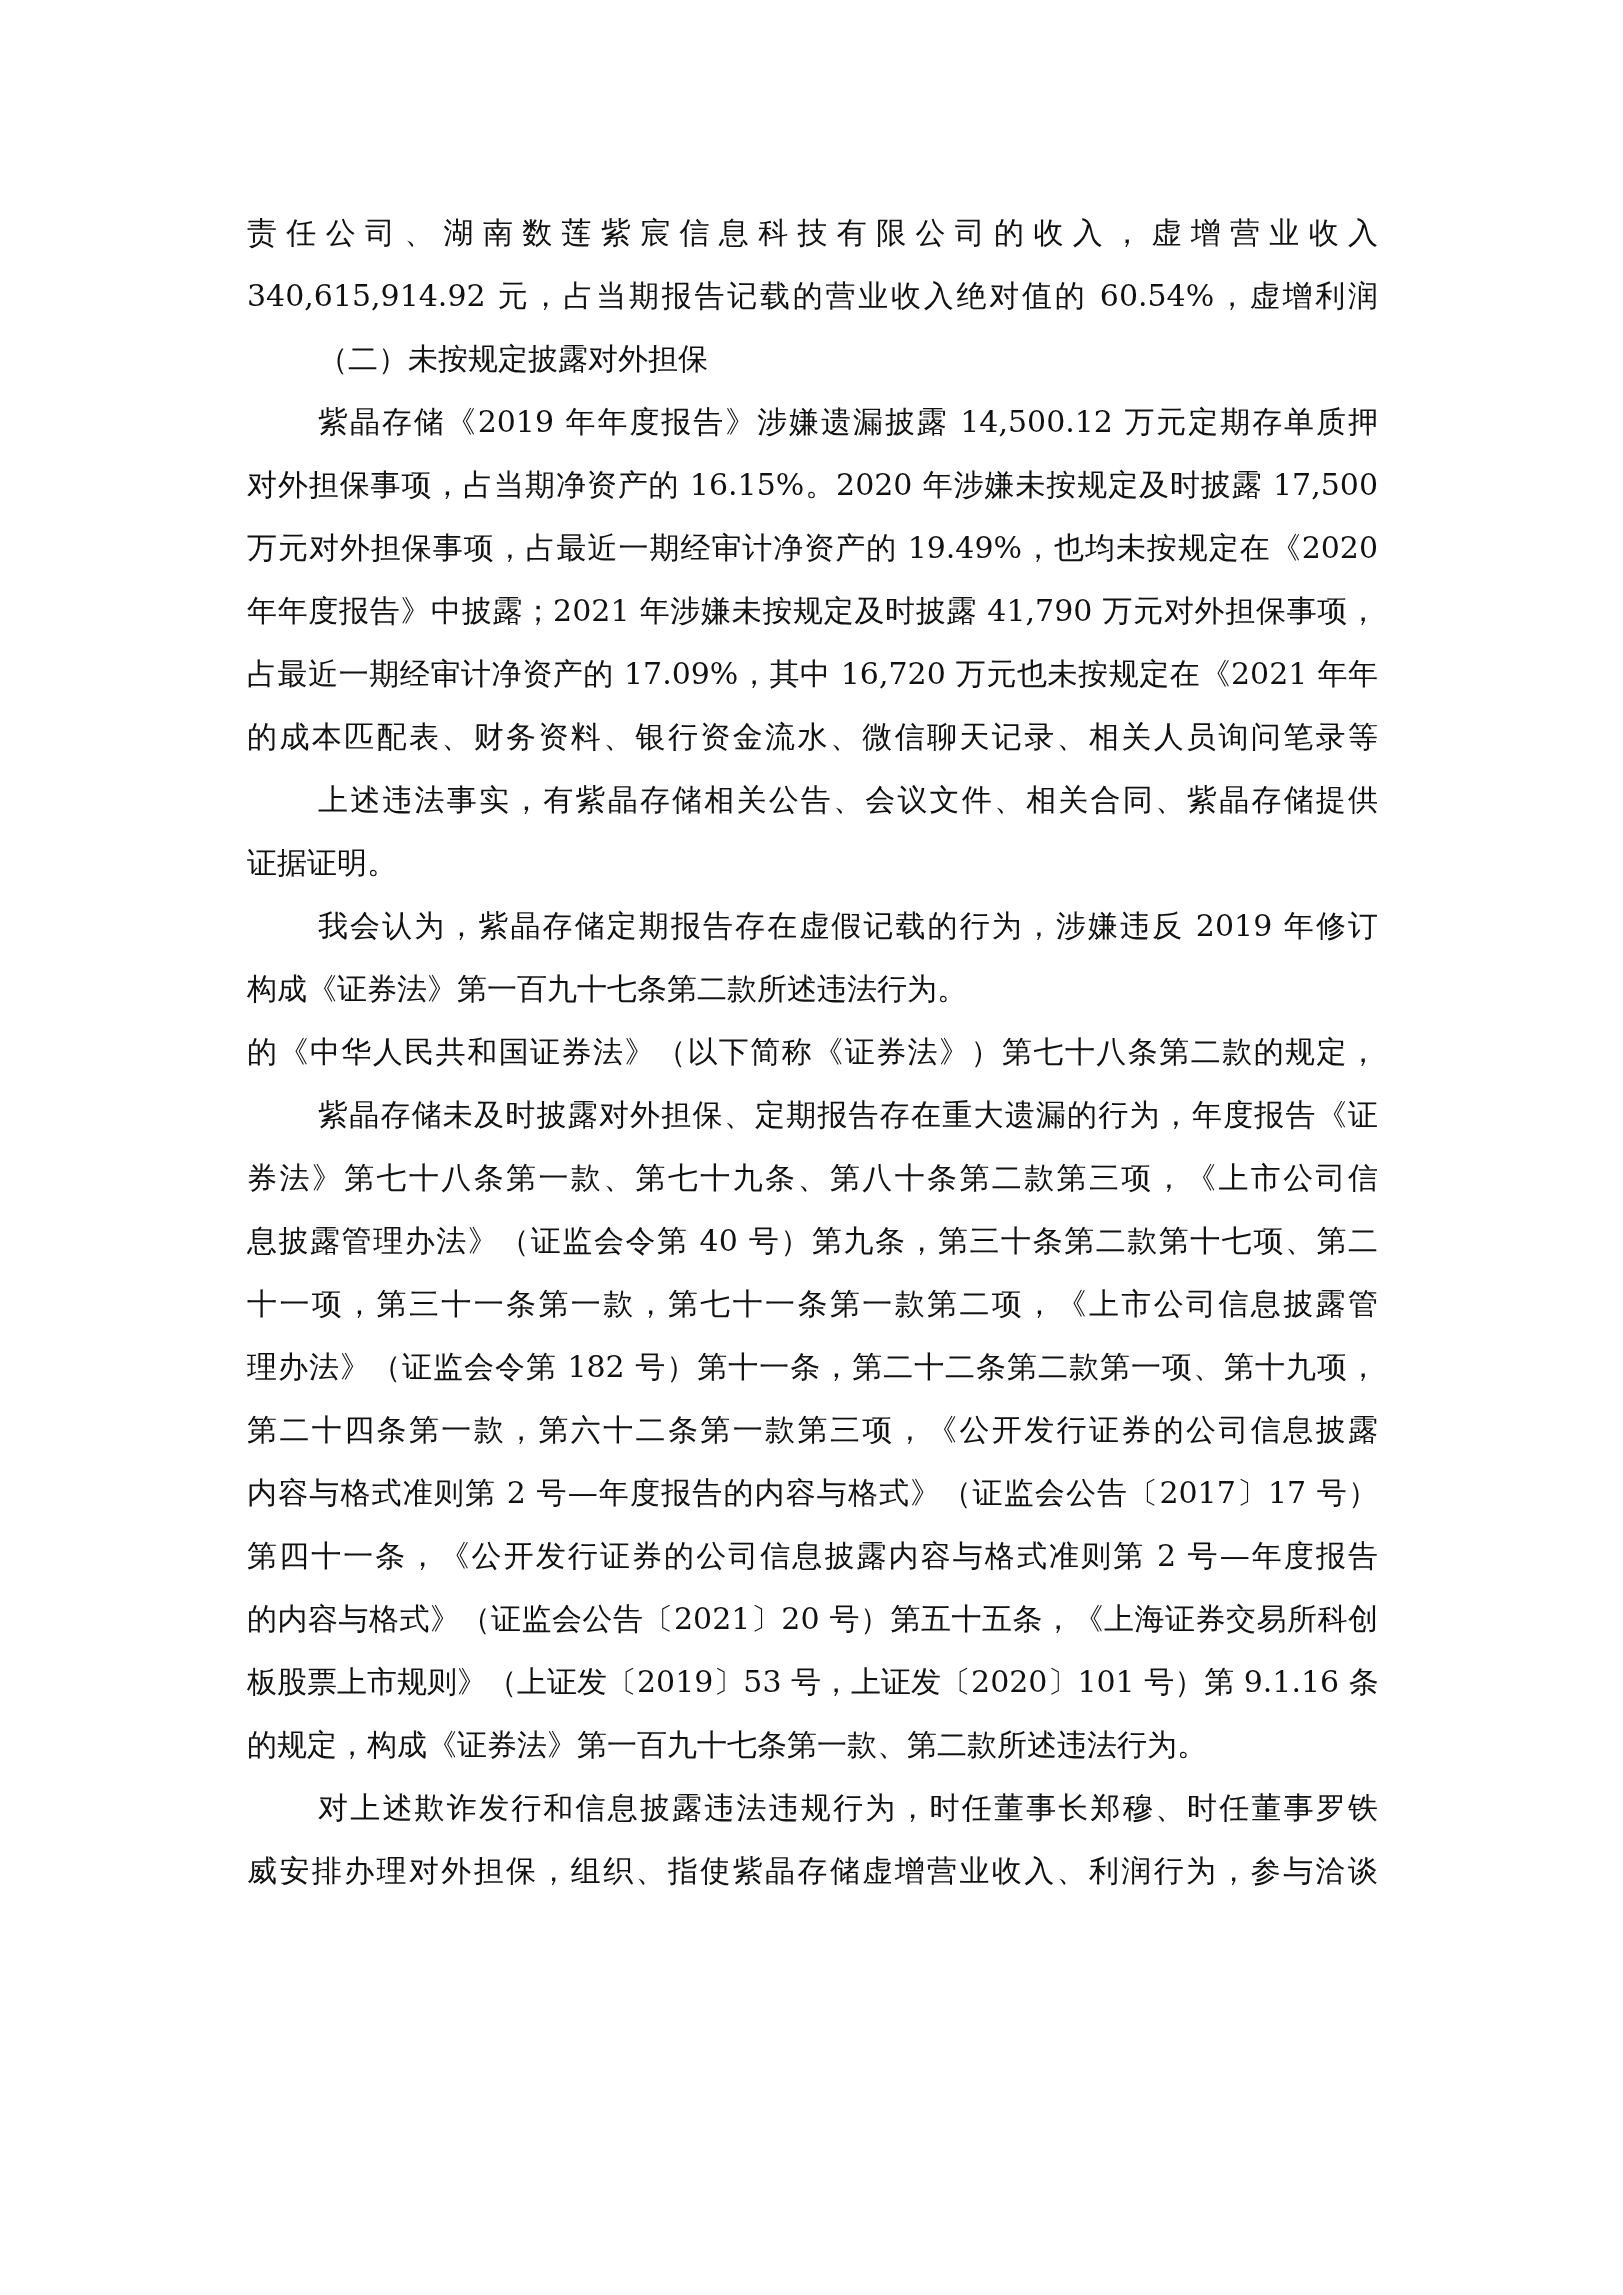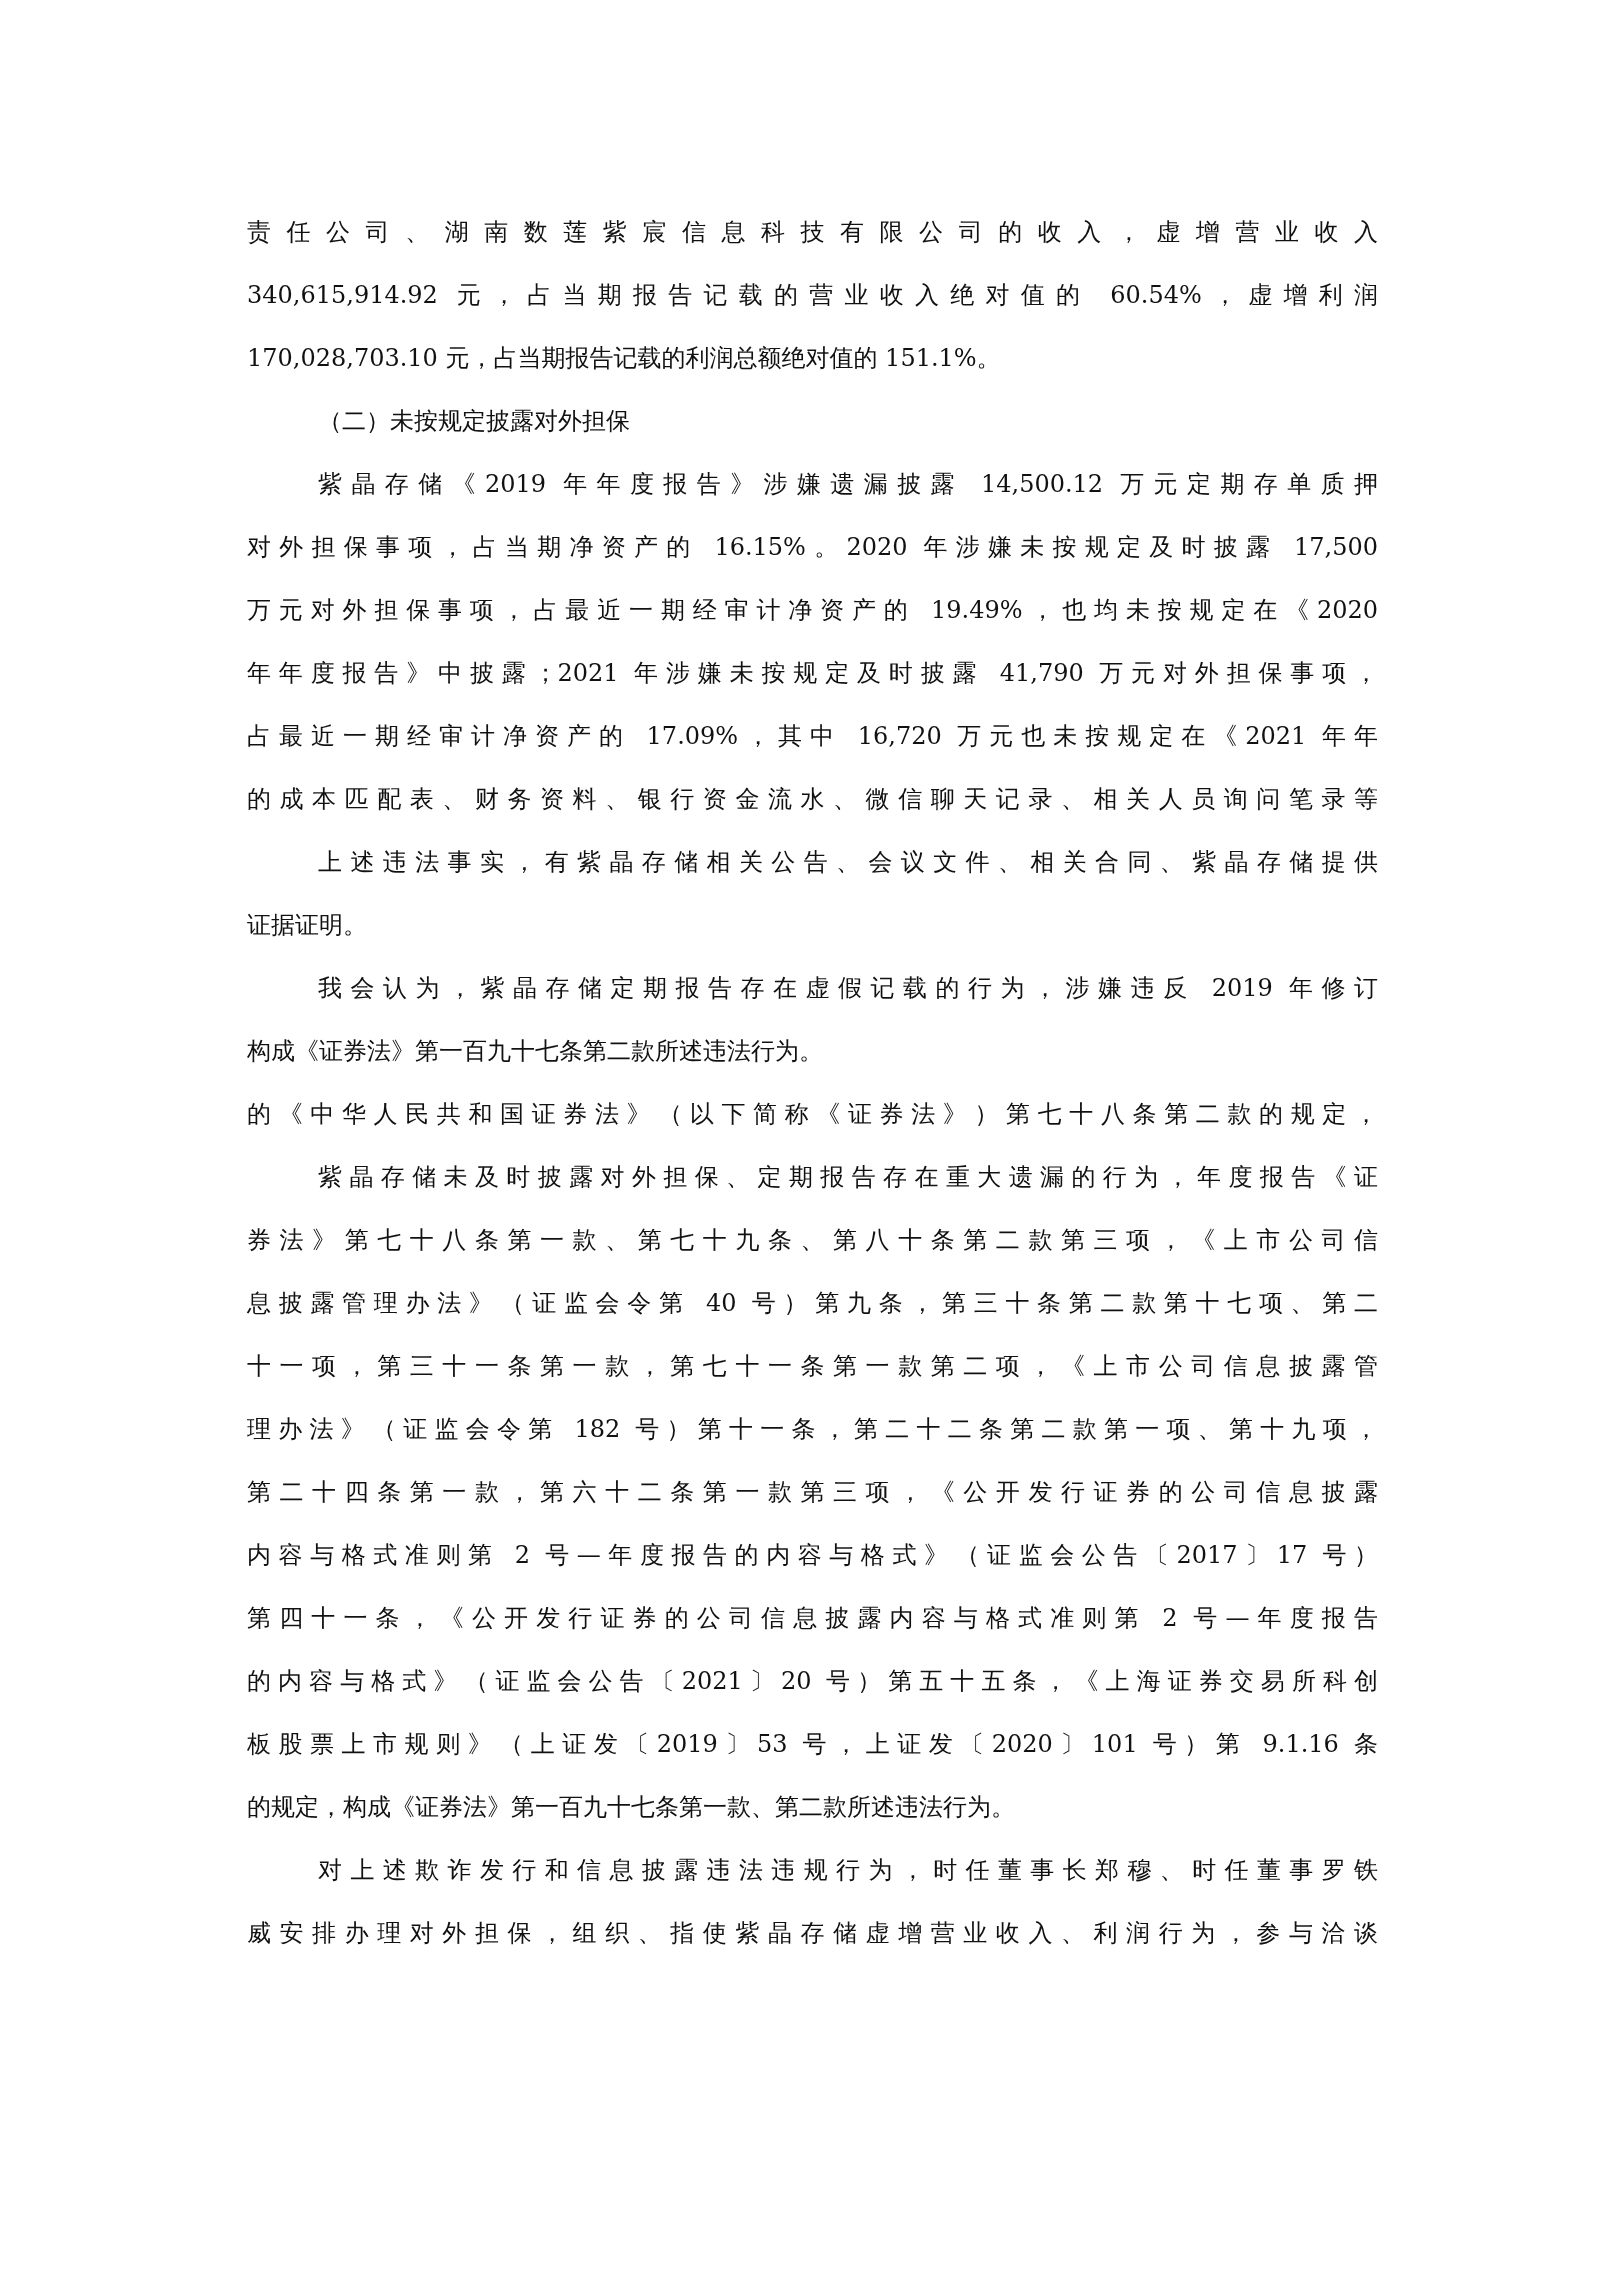--- a/index.html
+++ b/index.html
@@ -17,21 +17,21 @@
   }
   .page {
     position: absolute;
     left: 247px;
     top: 201px;
     width: 1131px;
   }
   .line {
     height: 63px;
     line-height: 63px;
-    font-size: 24px;
+    font-size: 30px;
     white-space: nowrap;
     text-align: justify;
     text-align-last: justify;
     letter-spacing: 0px;
   }
   .line.last {
     text-align-last: left;
   }
   .line.indent {
     padding-left: 71px;
@@ -42,21 +42,20 @@
   }
 </style>
 </head>
 <body>
 
 <div class="page">
 
   <div>
     <div class="line">责任公司、湖南数莲紫宸信息科技有限公司的收入，虚增营业收入</div>
     <div class="line">340,615,914.92 元，占当期报告记载的营业收入绝对值的 60.54%，虚增利润</div>
-    <div class="line last">170,028,703.10 元，占当期报告记载的利润总额绝对值的 151.1%。</div>
   </div>
 
   <div>
     <div class="line heading-indent">（二）未按规定披露对外担保</div>
   </div>
 
   <div>
     <div class="line indent">紫晶存储《2019 年年度报告》涉嫌遗漏披露 14,500.12 万元定期存单质押</div>
     <div class="line">对外担保事项，占当期净资产的 16.15%。2020 年涉嫌未按规定及时披露 17,500</div>
     <div class="line">万元对外担保事项，占最近一期经审计净资产的 19.49%，也均未按规定在《2020</div>

